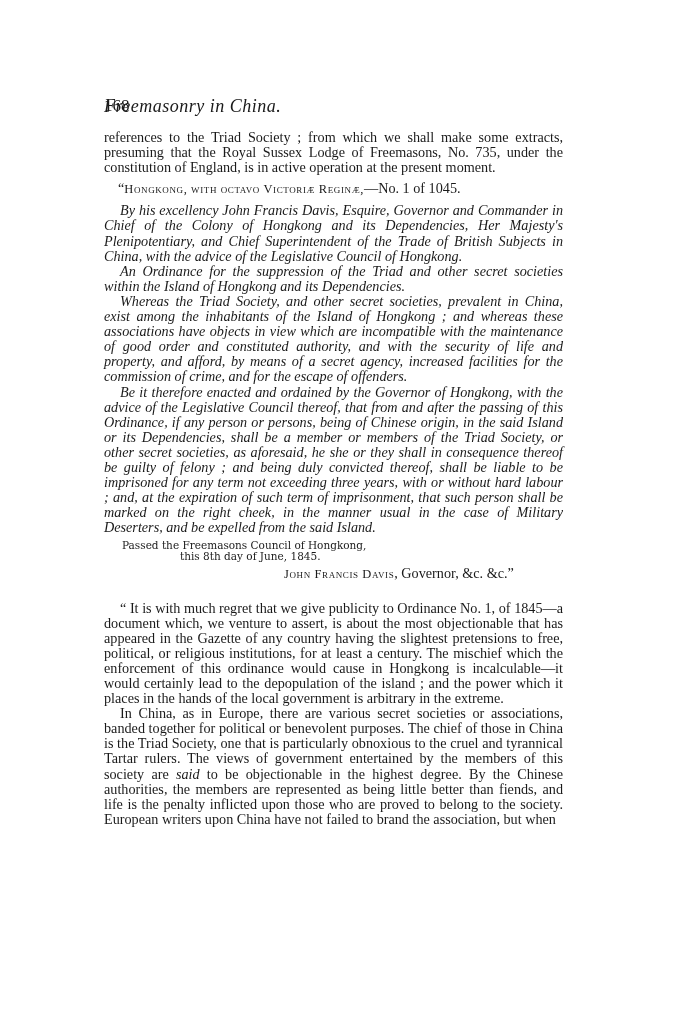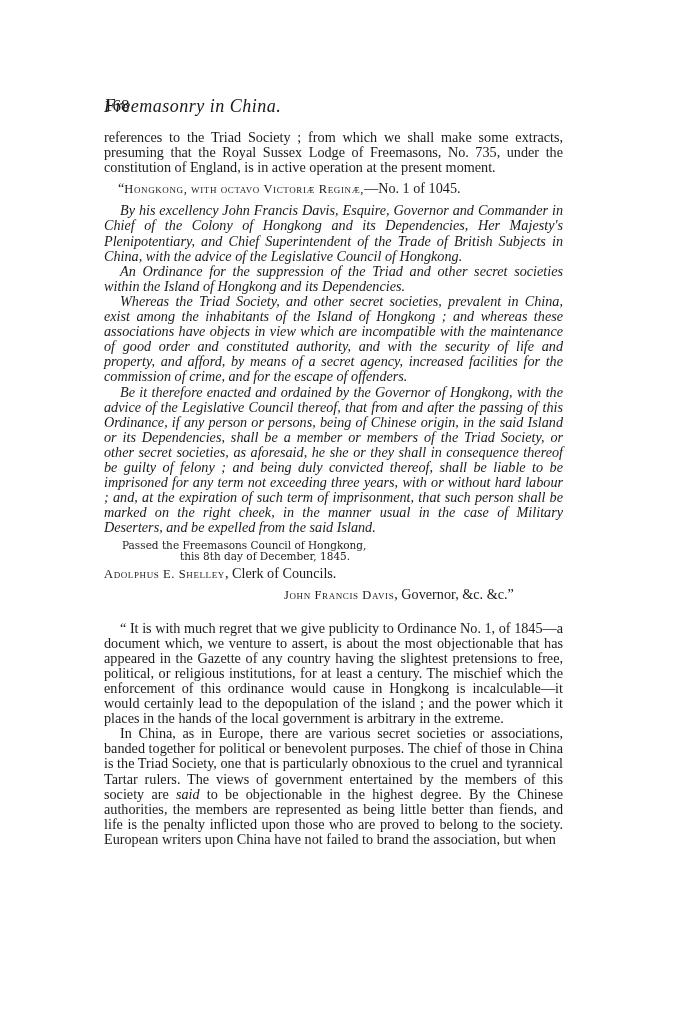--- a/index.html
+++ b/index.html
@@ -36,23 +36,22 @@
 
   <div class="ital">
     <p class="ind">By his excellency John Francis Davis, Esquire, Governor and Commander in Chief of the Colony of Hongkong and its Dependencies, Her Majesty's Plenipotentiary, and Chief Superintendent of the Trade of British Subjects in China, with the advice of the Legislative Council of Hongkong.</p>
     <p class="ind">An Ordinance for the suppression of the Triad and other secret societies within the Island of Hongkong and its Dependencies.</p>
     <p class="ind">Whereas the Triad Society, and other secret societies, prevalent in China, exist among the inhabitants of the Island of Hongkong ; and whereas these associations have objects in view which are incompatible with the maintenance of good order and constituted authority, and with the security of life and property, and afford, by means of a secret agency, increased facilities for the commission of crime, and for the escape of offenders.</p>
     <p class="ind">Be it therefore enacted and ordained by the Governor of Hongkong, with the advice of the Legislative Council thereof, that from and after the passing of this Ordinance, if any person or persons, being of Chinese origin, in the said Island or its Dependencies, shall be a member or members of the Triad Society, or other secret societies, as aforesaid, he she or they shall in consequence thereof be guilty of felony ; and being duly convicted thereof, shall be liable to be imprisoned for any term not exceeding three years, with or without hard labour ; and, at the expiration of such term of imprisonment, that such person shall be marked on the right cheek, in the manner usual in the case of Military Deserters, and be expelled from the said Island.</p>
   </div>
 
   <div class="passed">
     <div>Passed the Freemasons Council of Hongkong,</div>
-    <div class="l2">this 8th day of December, 1845.</div>
+    <div class="l2">this 8th day of June, 1845.</div>
   </div>
 
-  <p class="sig1"><span class="sc">Adolphus E. Shelley</span><span>, Clerk of Councils.</span></p>
   <p class="sig2"><span class="sc">John Francis Davis</span><span>, Governor, &amp;c. &amp;c.”</span></p>
 
   <div class="gap"></div>
 
   <p class="ind">“ It is with much regret that we give publicity to Ordinance No. 1, of 1845—a document which, we venture to assert, is about the most objectionable that has appeared in the Gazette of any country having the slightest pretensions to free, political, or religious institutions, for at least a century.  The mischief which the enforcement of this ordinance would cause in Hongkong is incalculable—it would certainly lead to the depopulation of the island ; and the power which it places in the hands of the local government is arbitrary in the extreme.</p>
   <p class="ind"><span>In China, as in Europe, there are various secret societies or associations, banded together for political or benevolent purposes.  The chief of those in China is the Triad Society, one that is particularly obnoxious to the cruel and tyrannical Tartar rulers.  The views of government entertained by the members of this society are </span><i>said</i><span> to be objectionable in the highest degree.  By the Chinese authorities, the members are represented as being little better than fiends, and life is the penalty inflicted upon those who are proved to belong to the society.  European writers upon China have not failed to brand the association, but when</span></p>
 </div>
 
 </body></html>

